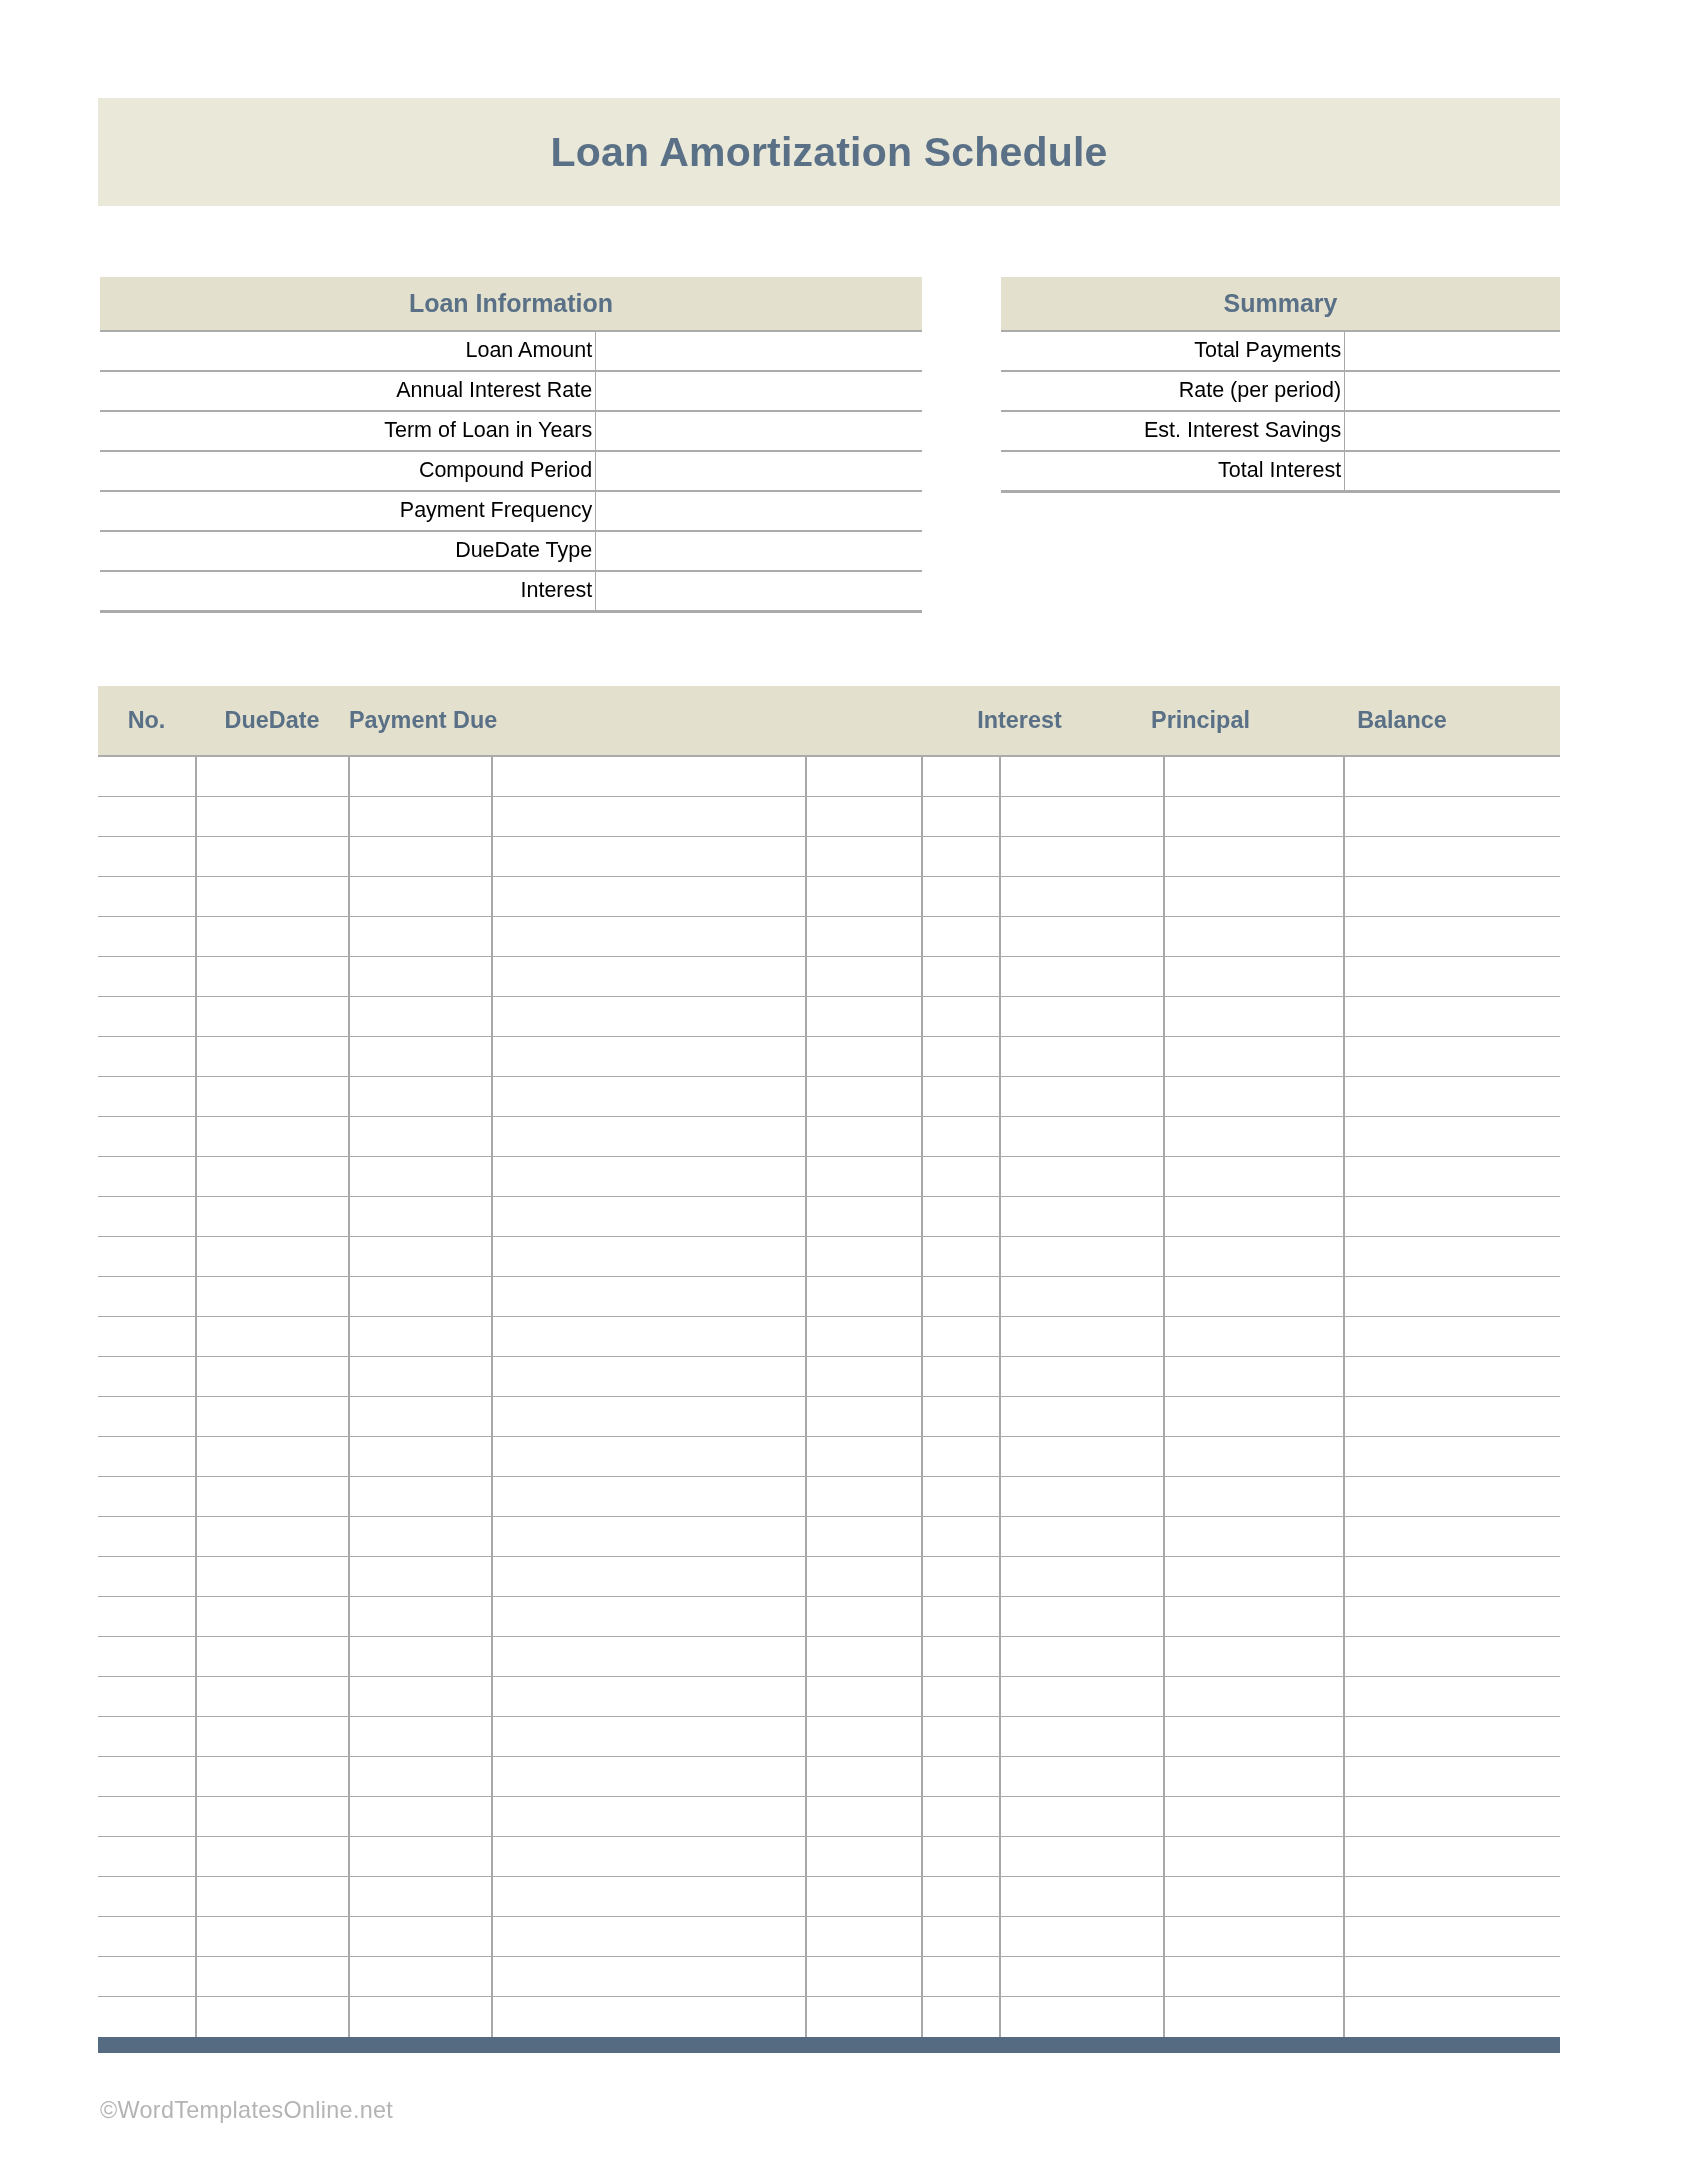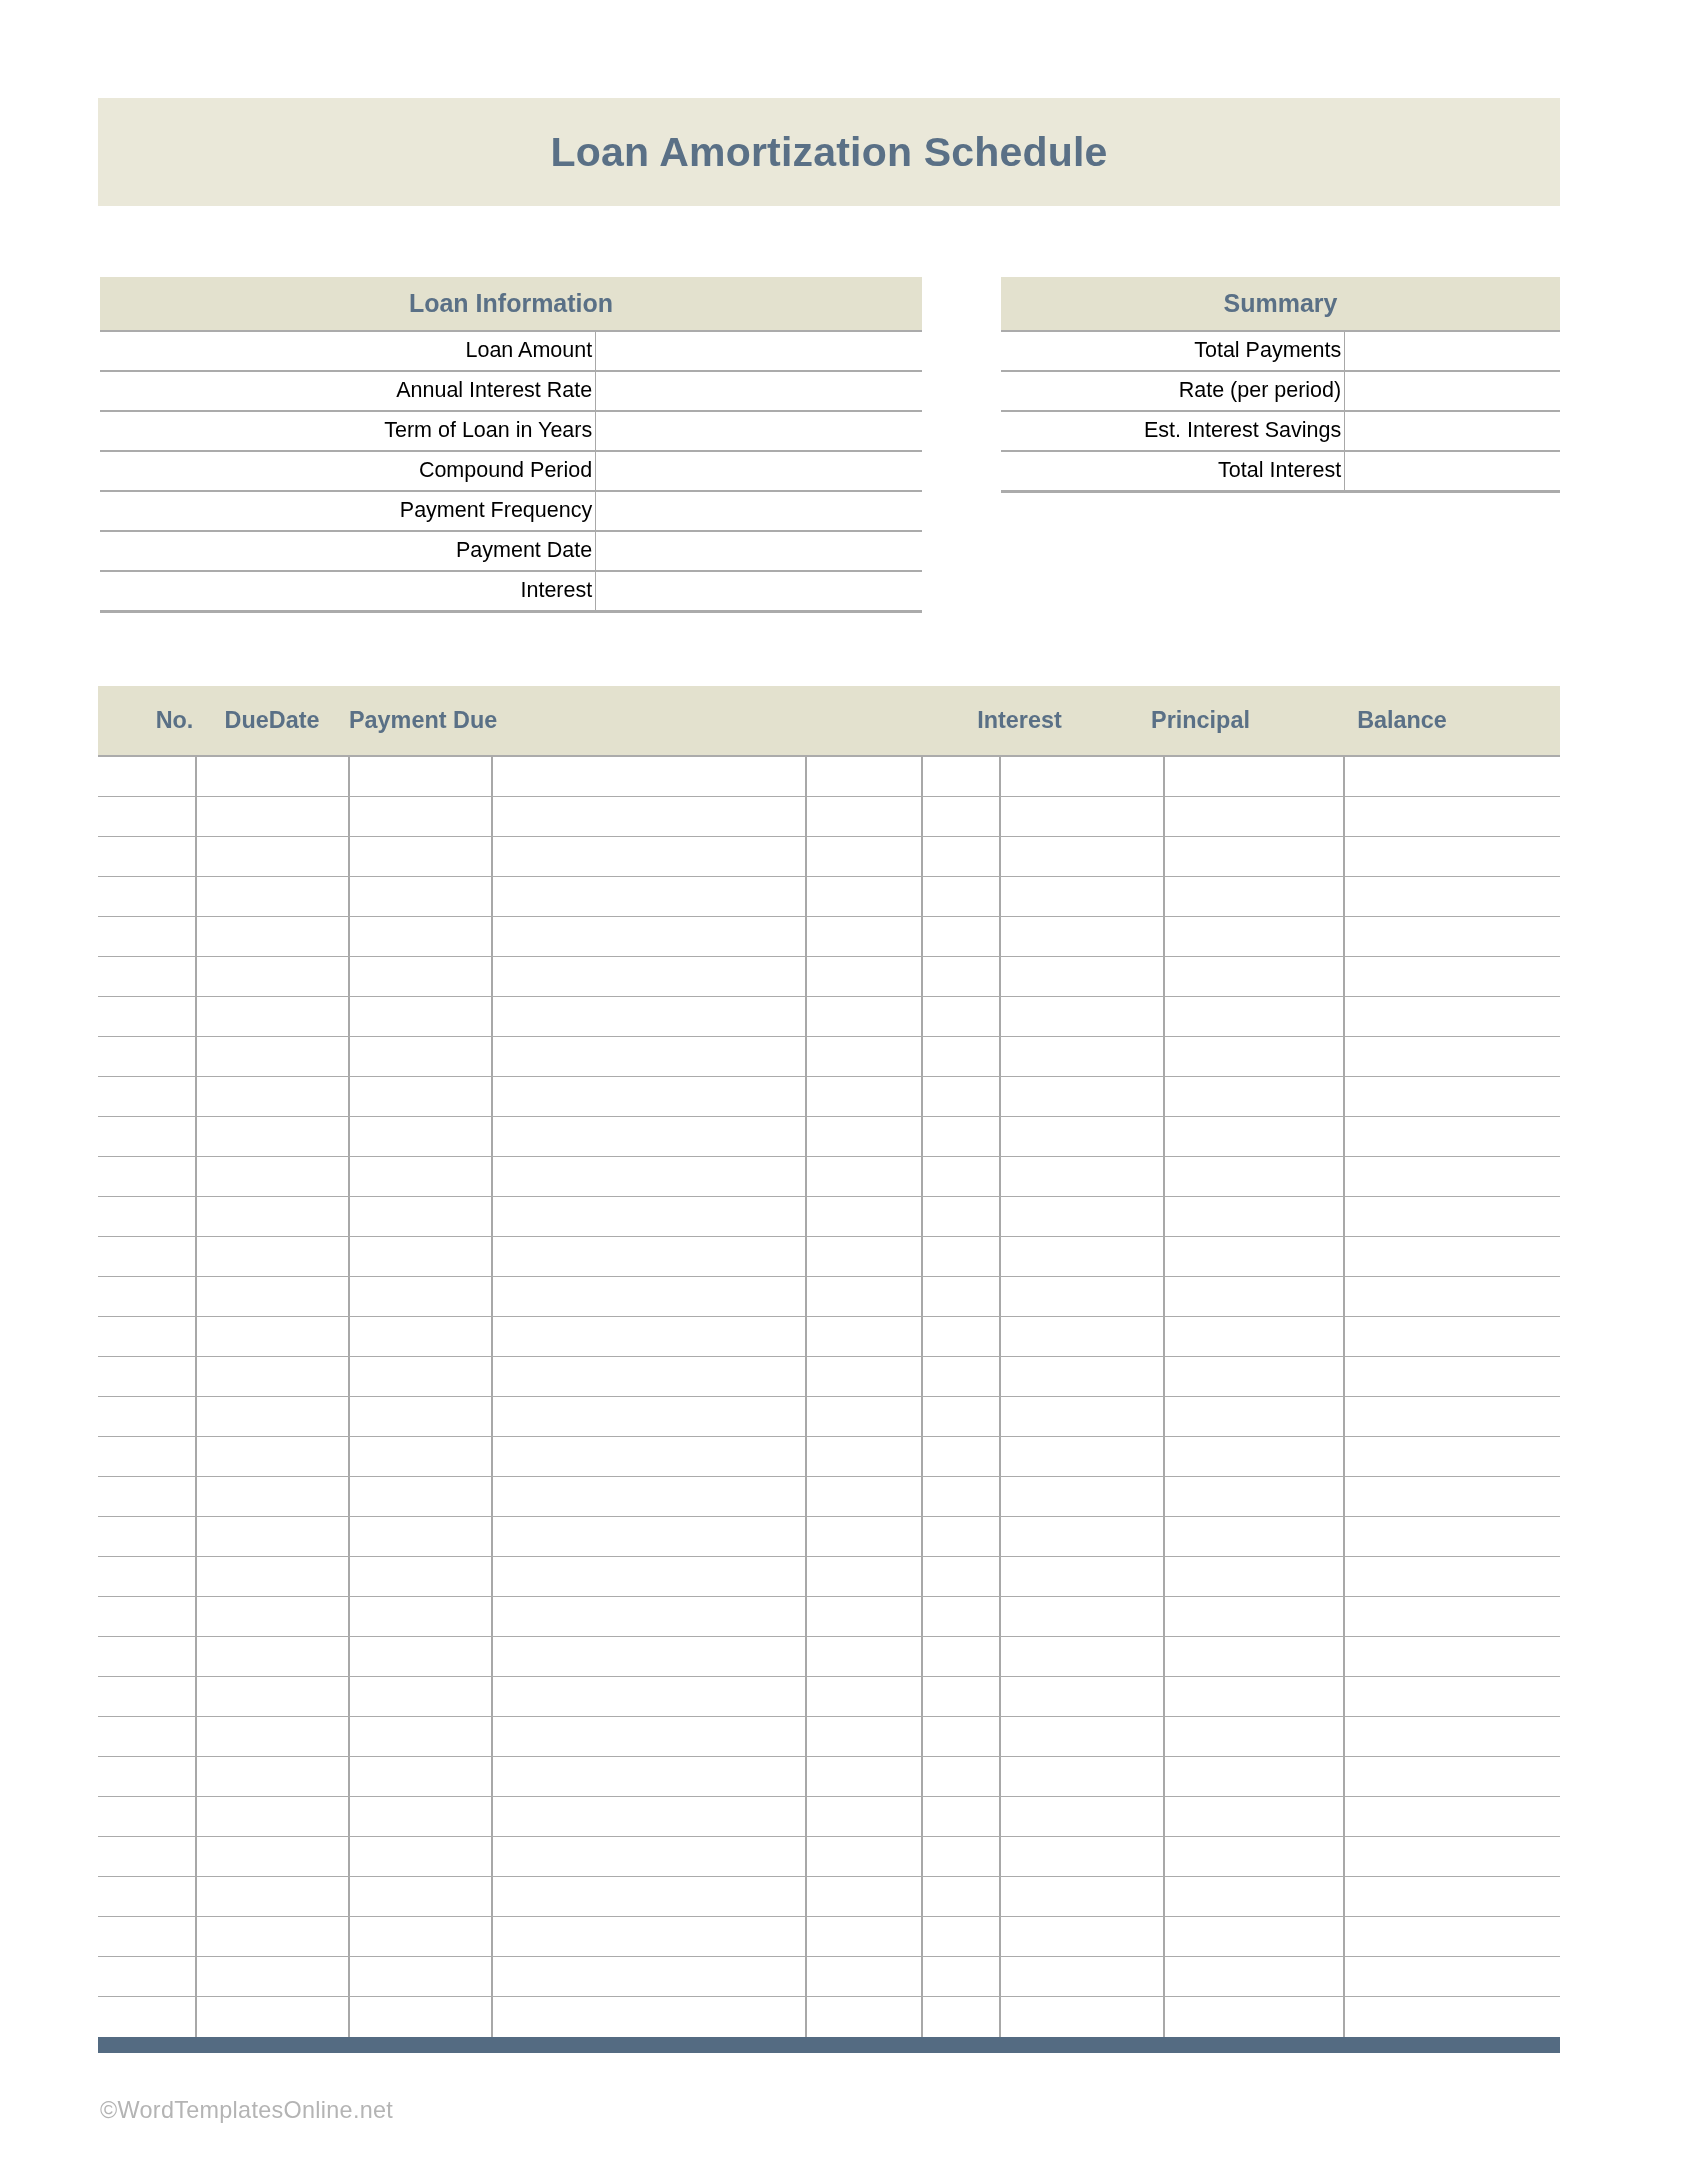--- a/index.html
+++ b/index.html
@@ -194,21 +194,21 @@
         </div>
         <div class="panel-row">
           <div class="row-label">Compound Period</div>
           <div class="row-value"></div>
         </div>
         <div class="panel-row">
           <div class="row-label">Payment Frequency</div>
           <div class="row-value"></div>
         </div>
         <div class="panel-row">
-          <div class="row-label">Payment Date</div>
+          <div class="row-label">DueDate Type</div>
           <div class="row-value"></div>
         </div>
         <div class="panel-row">
           <div class="row-label">Interest</div>
           <div class="row-value"></div>
         </div>
       </div>
   </div>
 
   <div class="panel" id="summary">
@@ -228,21 +228,21 @@
         </div>
         <div class="panel-row">
           <div class="row-label">Total Interest</div>
           <div class="row-value"></div>
         </div>
       </div>
   </div>
 
   <div id="schedule">
     <div class="sched-head" id="sched-head">
-        <div class="hcell" style="left: 0px; width: 97px; padding-left: 28px;">No.</div>
+        <div class="hcell" style="left: 0px; width: 97px;">No.</div>
         <div class="hcell" style="left: 97px; width: 154px;">DueDate</div>
         <div class="hcell" style="left: 251px; width: 142px;">Payment Due</div>
         <div class="hcell" style="left: 708px; width: 115px;"></div>
         <div class="hcell" style="left: 824px; width: 195px;">Interest</div>
         <div class="hcell" style="left: 1018px; width: 169px;">Principal</div>
         <div class="hcell" style="left: 1187px; width: 234px;">Balance</div>
       </div>
     <div class="sched-body" id="sched-body">
         <div class="sched-row">
           <div class="vline" style="left: 97px;"></div>

